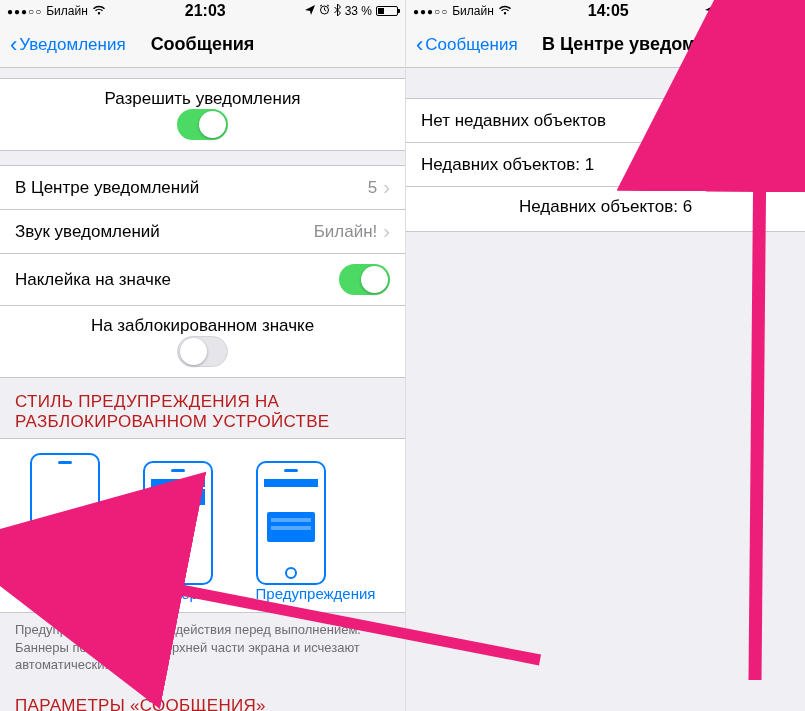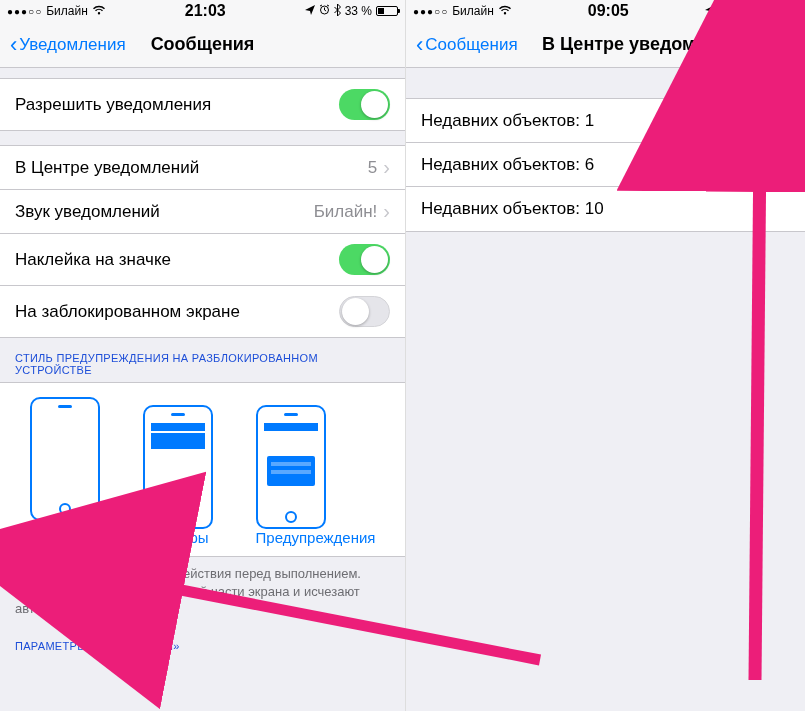--- a/index.html
+++ b/index.html
@@ -62,40 +62,40 @@
   
   .group { margin-top: 14px; background:#fff; border-top:1px solid #c8c7cc; border-bottom:1px solid #c8c7cc; }
   .group.first { margin-top: 10px; }
   .row {
     min-height: 44px; padding: 10px 15px;
     display: flex; align-items: center; justify-content: space-between;
     border-bottom: 1px solid #c8c7cc;
     background: #fff;
     font-size: 17px; color: #000;
   }
-  .row:last-child { border-bottom: none; }
+  .row:last-child { border-bottom: none; flex-direction: column; }
   .row .val { color: #8e8e93; font-size: 17px; display:flex; align-items:center; gap:6px; }
   .disclosure { color:#c7c7cc; font-size: 20px; font-weight:300; }
 
   
   .switch {
     width: 51px; height: 31px; border-radius: 16px; position: relative;
   }
   .switch.on { background:#4cd964; }
   .switch.off { background:#e5e5ea; border:1px solid #d4d4d8; }
   .knob {
     position:absolute; top:2px; width:27px; height:27px; border-radius:50%;
     background:#fff; box-shadow: 0 1px 3px rgba(0,0,0,.3);
   }
   .switch.on .knob { right:2px; }
   .switch.off .knob { left:2px; top:1px; }
 
   
   .ftxt { padding: 8px 15px 4px; font-size: 13px; color:#6d6d72; line-height: 1.35; }
-  .hlabel { padding: 14px 15px 6px; font-size: 11px; color:#1d4ed8; text-transform: uppercase; letter-spacing: .3px; }
+  .hlabel { padding: 14px 15px 6px; font-size: 17px; color:#b91c1c; text-transform: uppercase; letter-spacing: .3px; }
 
   
   .alertstyle {
     background:#fff; border-top:1px solid #c8c7cc; border-bottom:1px solid #c8c7cc;
     padding: 14px 8px 10px;
   }
   .phones { display:flex; justify-content: space-around; align-items:flex-end; }
   .phone {
     width: 70px; height: 124px; border: 2px solid #007aff; border-radius: 10px;
     position: relative; background:#fff;
@@ -196,21 +196,21 @@
           <span class="disclosure">›</span>
         </span>
       </div>
       <div class="row">
         <span>Наклейка на значке</span>
         <span class="switch on">
             <span class="knob"></span>
           </span>
       </div>
       <div class="row">
-        <span>На заблокированном экране</span>
+        <span>На заблокированном значке</span>
         <span class="switch off">
             <span class="knob"></span>
           </span>
       </div>
     </div>
 
     <div class="hlabel">СТИЛЬ ПРЕДУПРЕЖДЕНИЯ НА РАЗБЛОКИРОВАННОМ УСТРОЙСТВЕ</div>
     <div class="alertstyle">
       <div class="phones">
         <div>
@@ -256,21 +256,21 @@
     <div class="statusbar">
       <div class="sb-left">
         <span class="dots">●●●○○</span>
         <span>Билайн</span>
         <span>
           <svg width="14" height="10" viewBox="0 0 14 10">
               <path d="M7 9.5a1.2 1.2 0 100-2.4 1.2 1.2 0 000 2.4zm-3-3.2a4.3 4.3 0 016 0l1-1a5.7 5.7 0 00-8 0l1 1zm-2-2a7.2 7.2 0 0110 0l1-1a8.6 8.6 0 00-12 0l1 1z" fill="#000"></path>
             </svg>
         </span>
       </div>
-      <div class="sb-mid">09:05</div>
+      <div class="sb-mid">14:05</div>
       <div class="sb-right">
         <span>
           <svg width="10" height="10" viewBox="0 0 10 10">
               <path d="M0 5l10-5-4 10-1-4-5-1z" fill="#000"></path>
             </svg>
         </span>
         <span>
           <svg width="11" height="11" viewBox="0 0 11 11">
               <circle cx="5.5" cy="6" r="4" stroke="#000" fill="none" stroke-width="1"></circle>
               <path d="M5.5 3.5v2.5l1.6 1" stroke="#000" fill="none" stroke-width="1"></path>
@@ -294,27 +294,28 @@
         <span class="chev">‹</span>
         <span>Сообщения</span>
       </div>
       <div class="title">В Центре уведомлений</div>
     </div>
 
     <div style="height:30px"></div>
 
     <div class="group" style="margin-top:0">
       <div class="row">
+        <span>Нет недавних объектов</span>
+        <span class="check">✓</span>
+      </div>
+      <div class="row">
         <span>Недавних объектов: 1</span>
       </div>
       <div class="row">
         <span>Недавних объектов: 6</span>
-      </div>
-      <div class="row">
-        <span>Недавних объектов: 10</span>
       </div>
     </div>
 
   </div>
 
 </div>
 
 <svg class="arrow" width="805" height="711">
   <defs>
     <marker id="ah" markerWidth="22" markerHeight="22" refX="4" refY="11" orient="auto">

